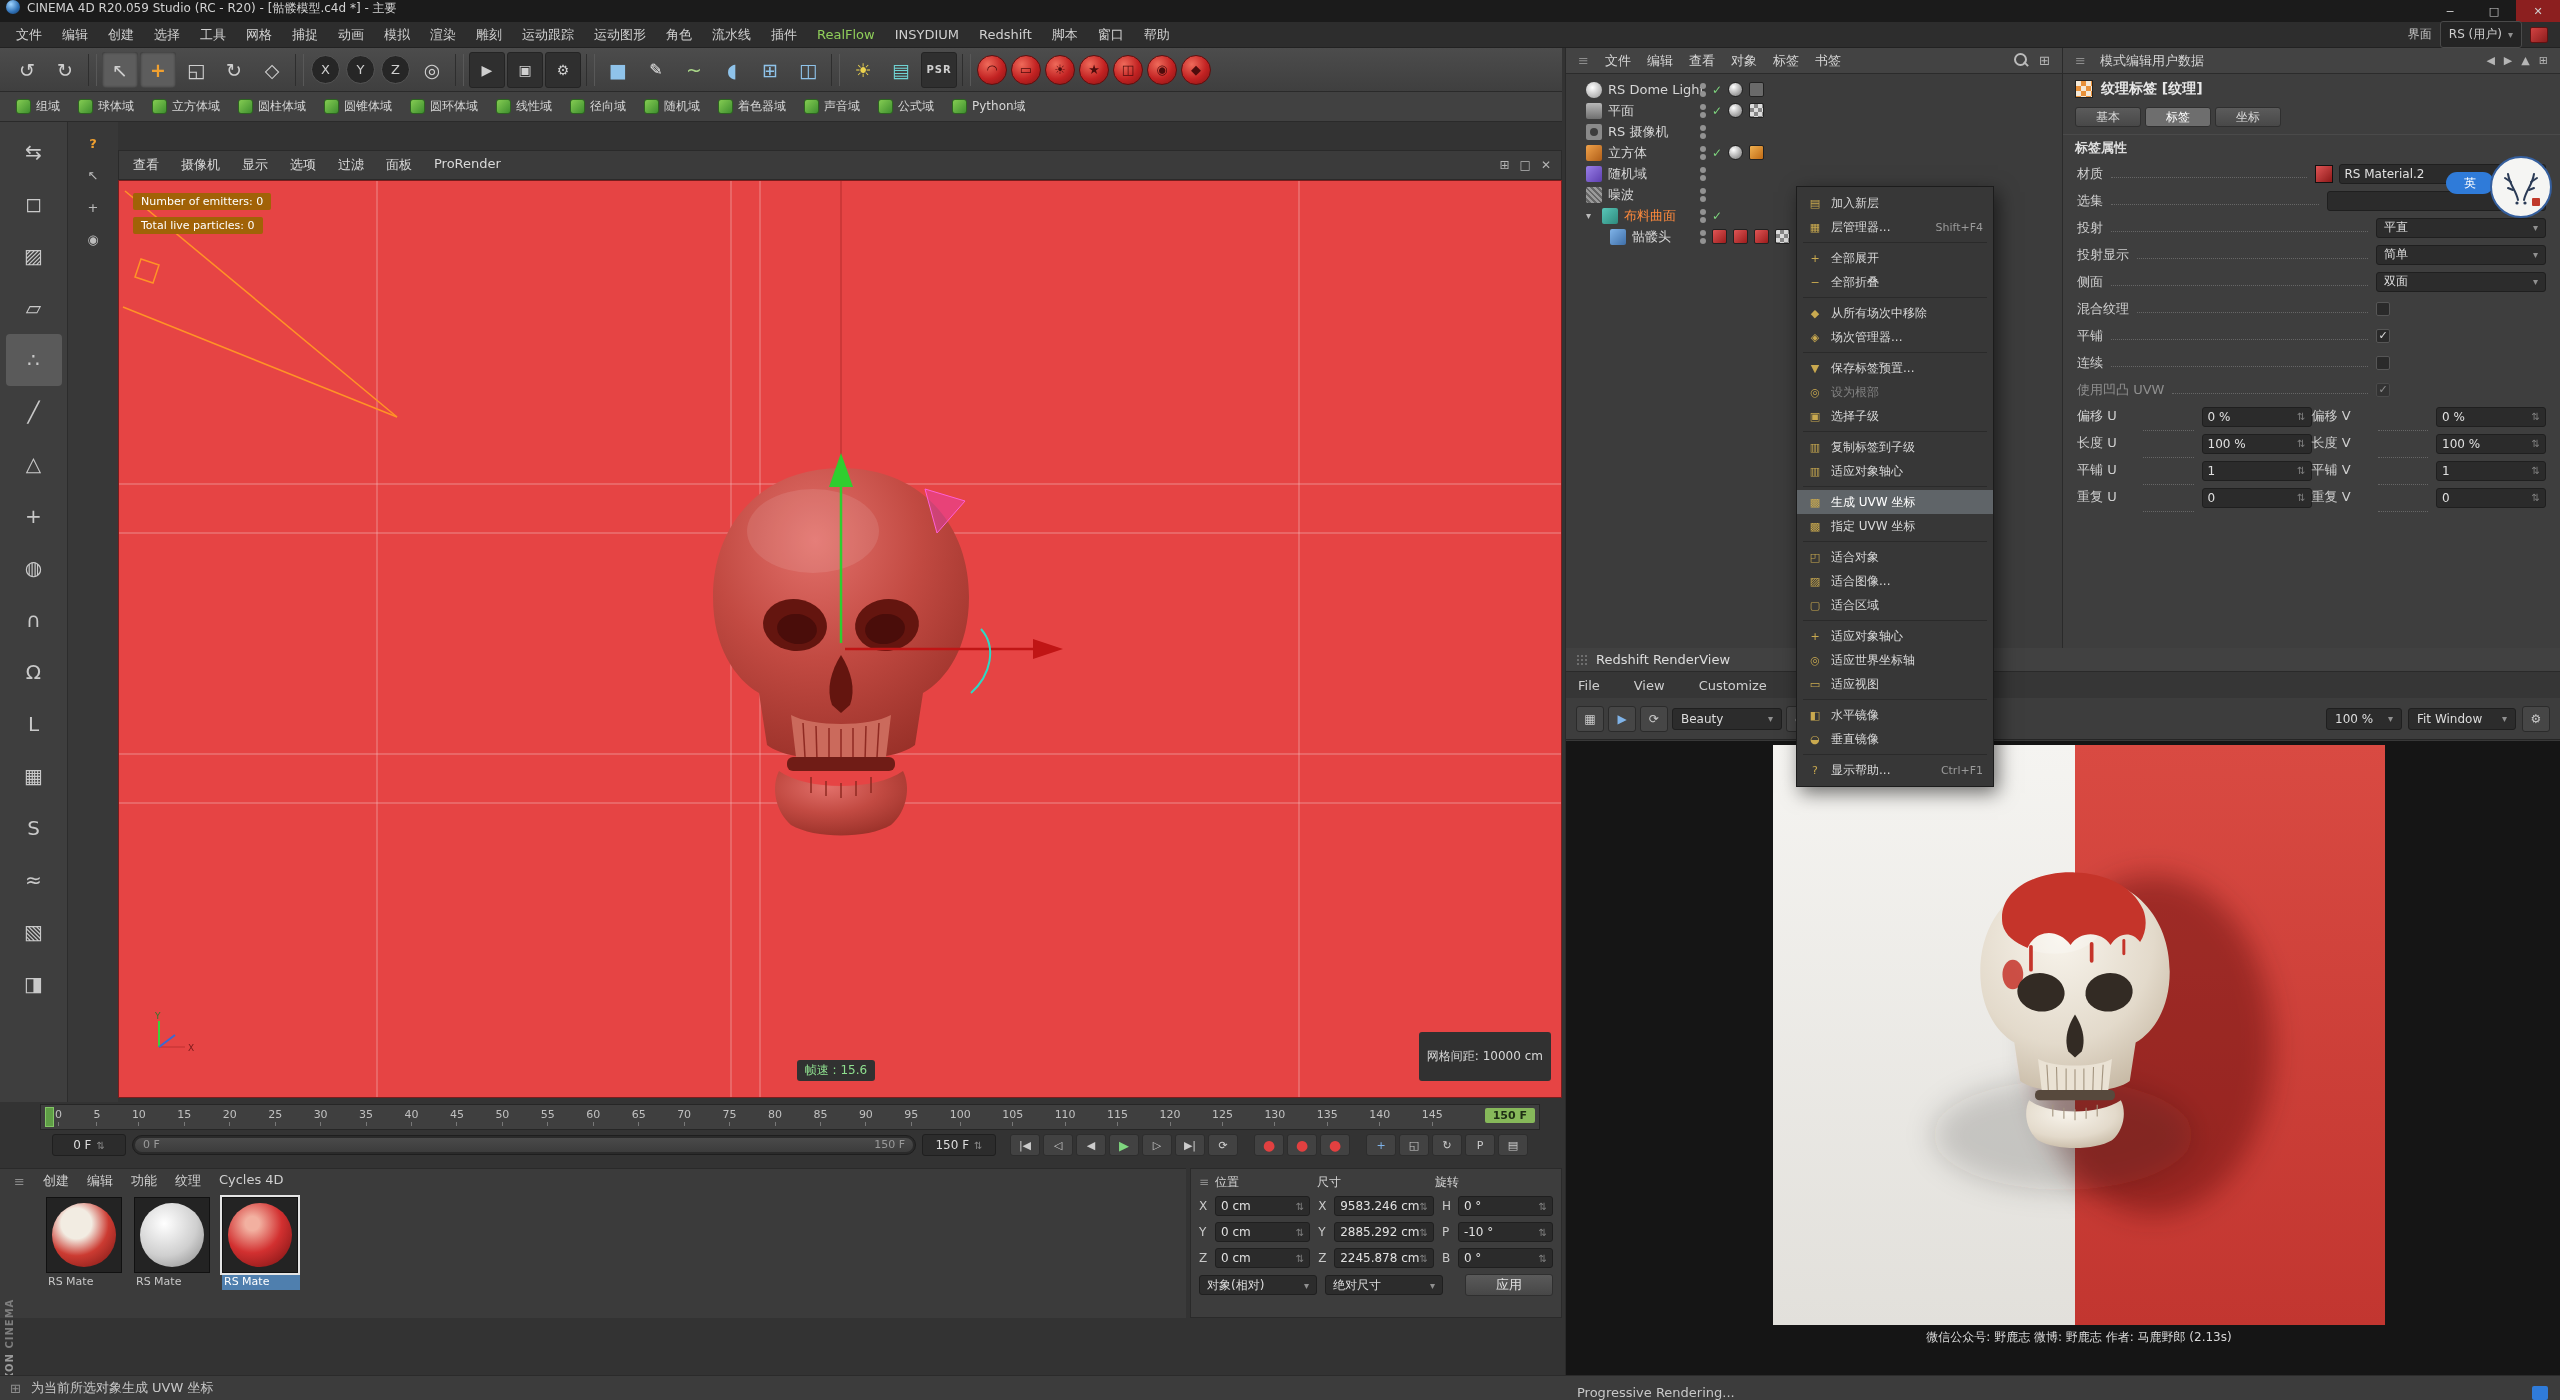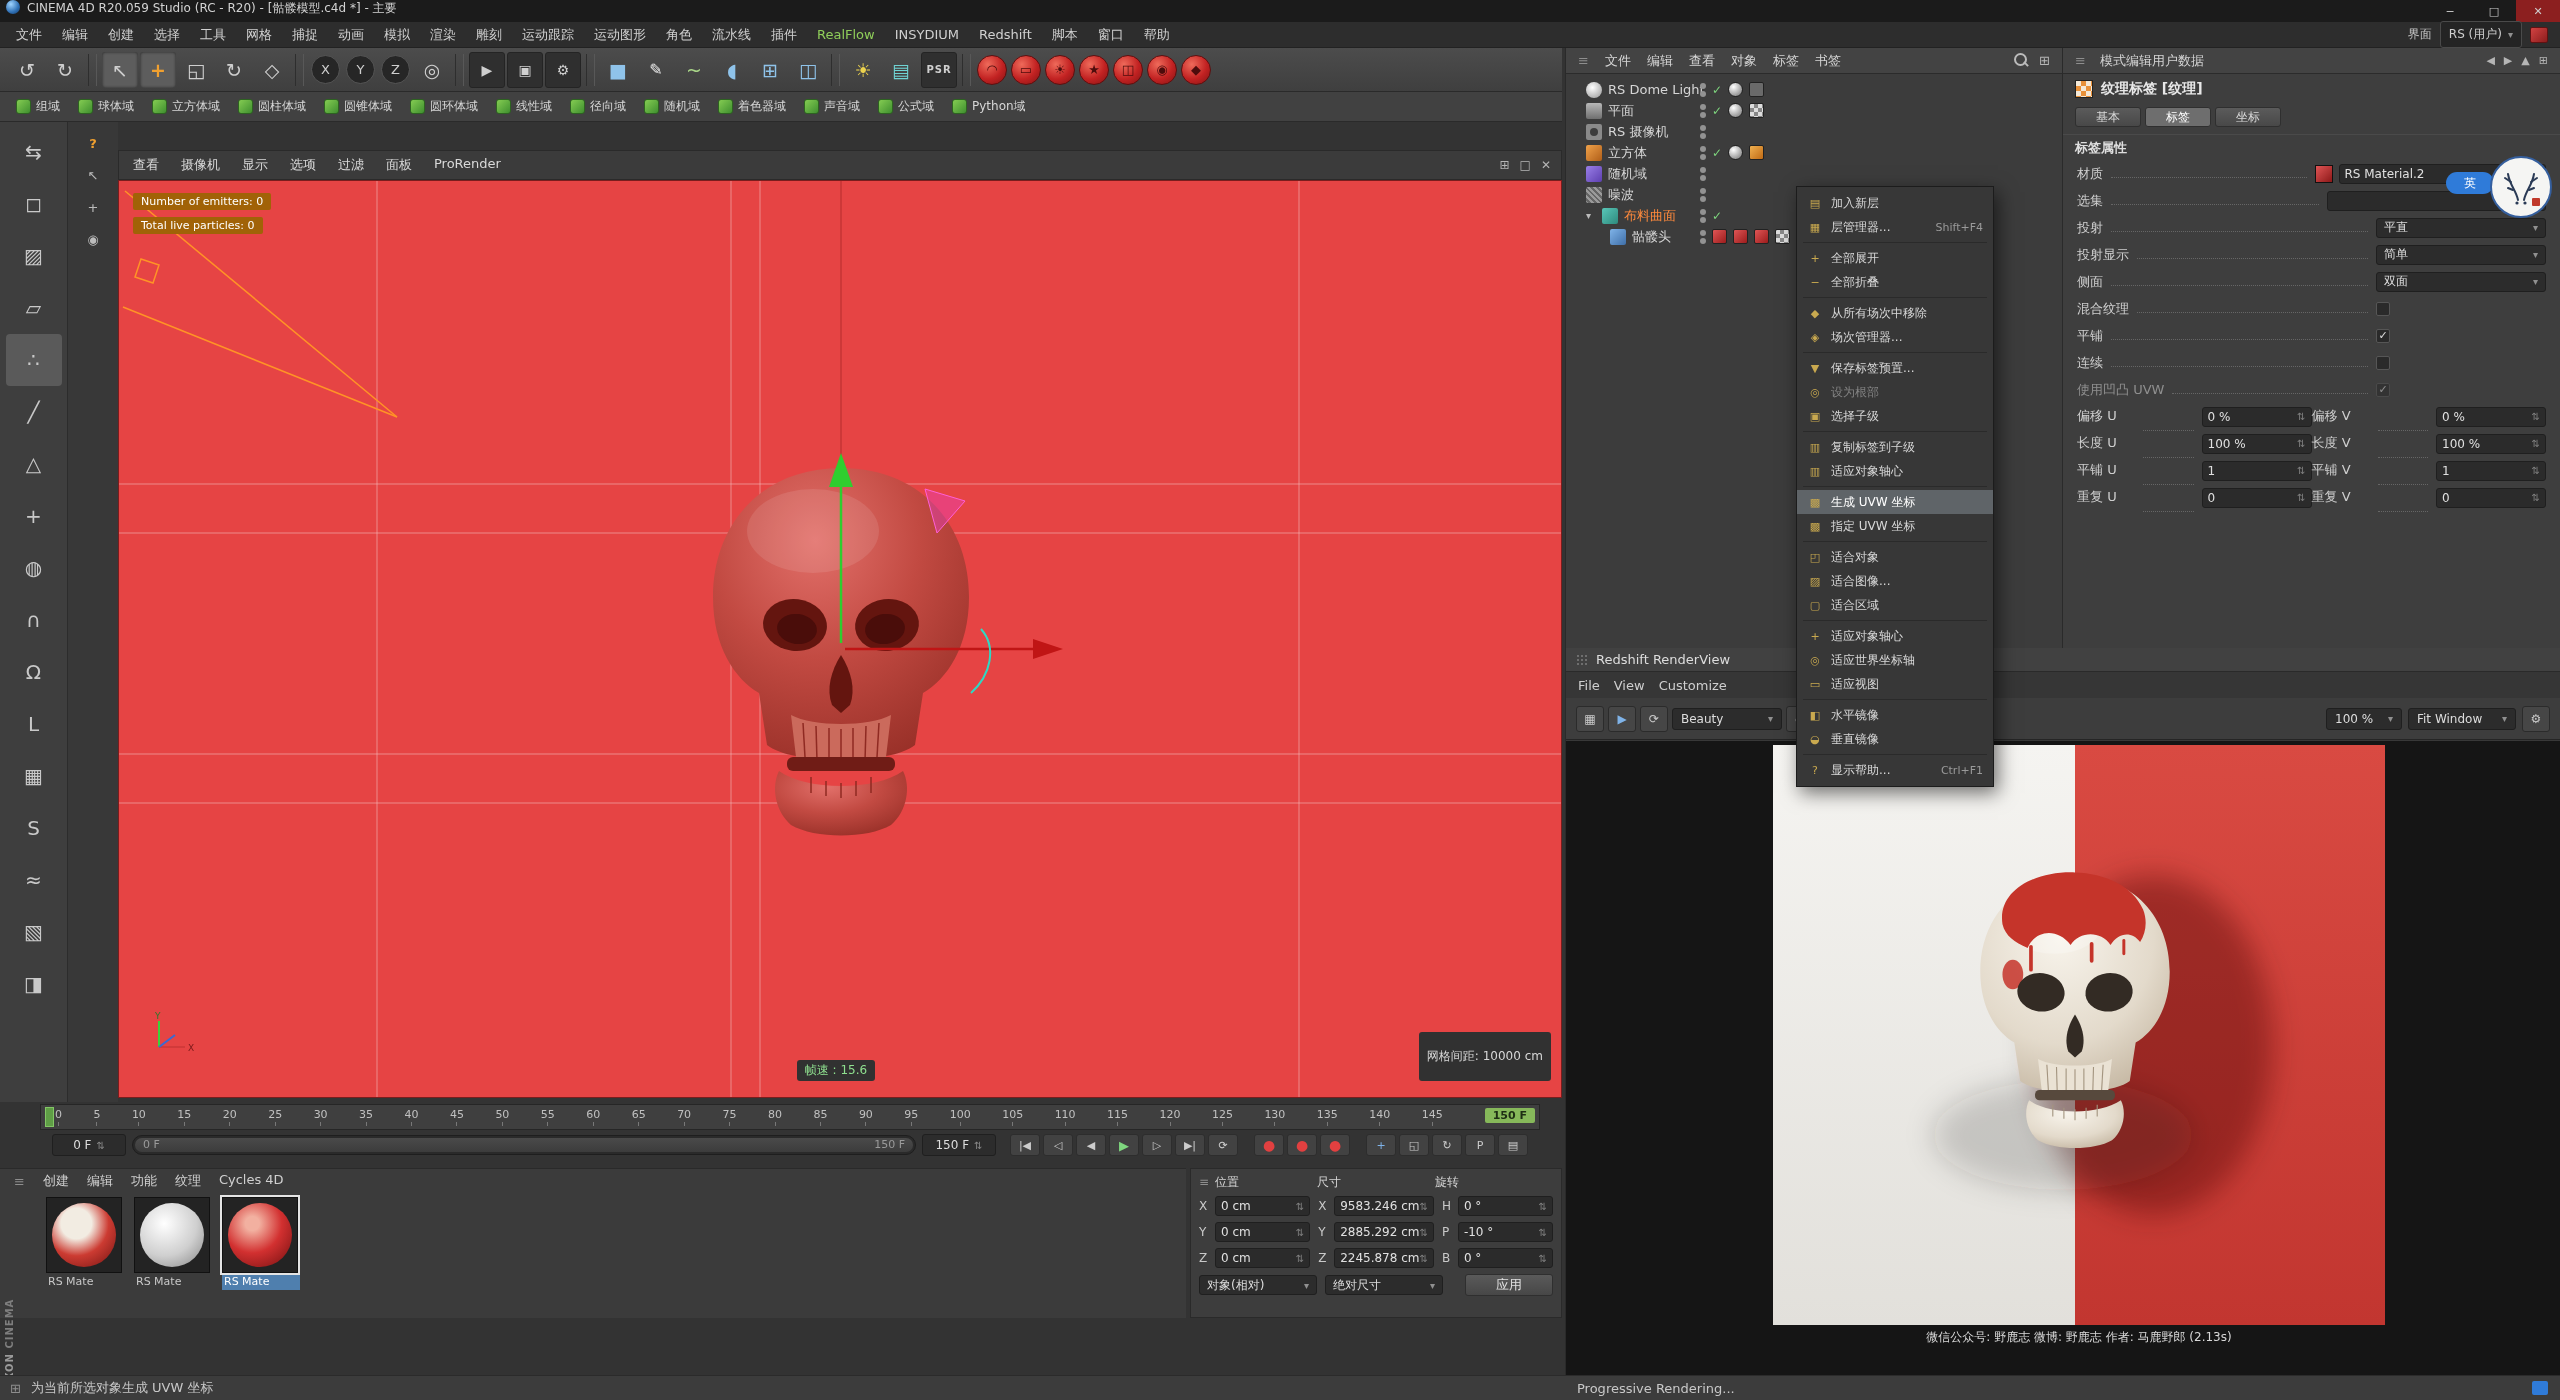--- a/index.html
+++ b/index.html
@@ -164,29 +164,29 @@
   .cb.on::after{content:"✓";}
   .cb.dim{opacity:.5;}
   .uv{width:50%;display:flex;}
   .uv .alabel{width:58px;}
   .uv .nf{width:110px;flex:none;}
 
   
   .rv{left:1565px;top:648px;width:995px;height:727px;background:#383838;border-left:1px solid #2a2a2a;position:absolute;}
   .rv-title{height:24px;background:#414141;border-bottom:1px solid #2a2a2a;display:flex;align-items:center;gap:8px;padding:0 10px;font-size:13px;color:#ddd;}
   .grip{width:12px;height:12px;background:radial-gradient(#6e6e6e 1px,transparent 1px);background-size:4px 4px;}
-  .rv-menus{height:26px;background:#363636;display:flex;gap:14px;align-items:center;padding:0 12px;font-size:13px;color:#cfcfcf;}
+  .rv-menus{height:26px;background:#363636;display:flex;gap:34px;align-items:center;padding:0 12px;font-size:13px;color:#cfcfcf;}
   .rv-tools{height:42px;background:#3d3d3d;border-bottom:1px solid #252525;display:flex;align-items:center;gap:4px;padding:0 10px;}
   .rv-ico{width:28px;height:26px;background:#464646;border:1px solid #2b2b2b;border-radius:3px;display:flex;align-items:center;justify-content:center;font-size:12px;color:#c9c9c9;}
   .rv-ico.blue{color:#7fb3e8;}
   .rv-dd{height:22px;background:#2c2c2c;border:1px solid #1f1f1f;border-radius:3px;padding:0 8px;display:flex;align-items:center;gap:6px;font-size:12px;color:#ddd;}
   .rv-right{margin-left:auto;display:flex;gap:6px;align-items:center;}
   .rv-zone{position:absolute;left:0;top:93px;width:995px;height:634px;background:#151515;}
   .rv-caption{position:absolute;left:207px;width:612px;top:588px;text-align:center;font-size:12px;color:#d8d8d8;}
-  .rv-status{left:1565px;top:1375px;width:995px;height:25px;background:#3c3c3c;border-top:1px solid #2b2b2b;display:flex;align-items:center;padding:0 12px;font-size:13px;color:#c8c8c8;position:absolute;}
+  .rv-status{left:1565px;top:1375px;width:995px;height:25px;background:#3c3c3c;border-top:1px solid #2b2b2b;display:flex;align-items:flex-end;padding:0 12px;font-size:13px;color:#c8c8c8;position:absolute;}
   .bluechip{width:16px;height:14px;background:#2f7bd9;margin-left:auto;border-radius:2px;}
 
   
   .wm-pill{left:2446px;top:172px;width:48px;height:22px;background:#2f7bd9;border-radius:11px;display:flex;align-items:center;justify-content:center;color:#fff;font-size:12px;position:absolute;z-index:60;}
   .wm-circle{left:2490px;top:156px;width:62px;height:62px;border-radius:50%;background:#f5f5f3;border:2px solid #355f9e;position:absolute;z-index:61;display:flex;align-items:center;justify-content:center;}
 </style>
 </head>
 <body>
 
 <div class="abs titlebar">

